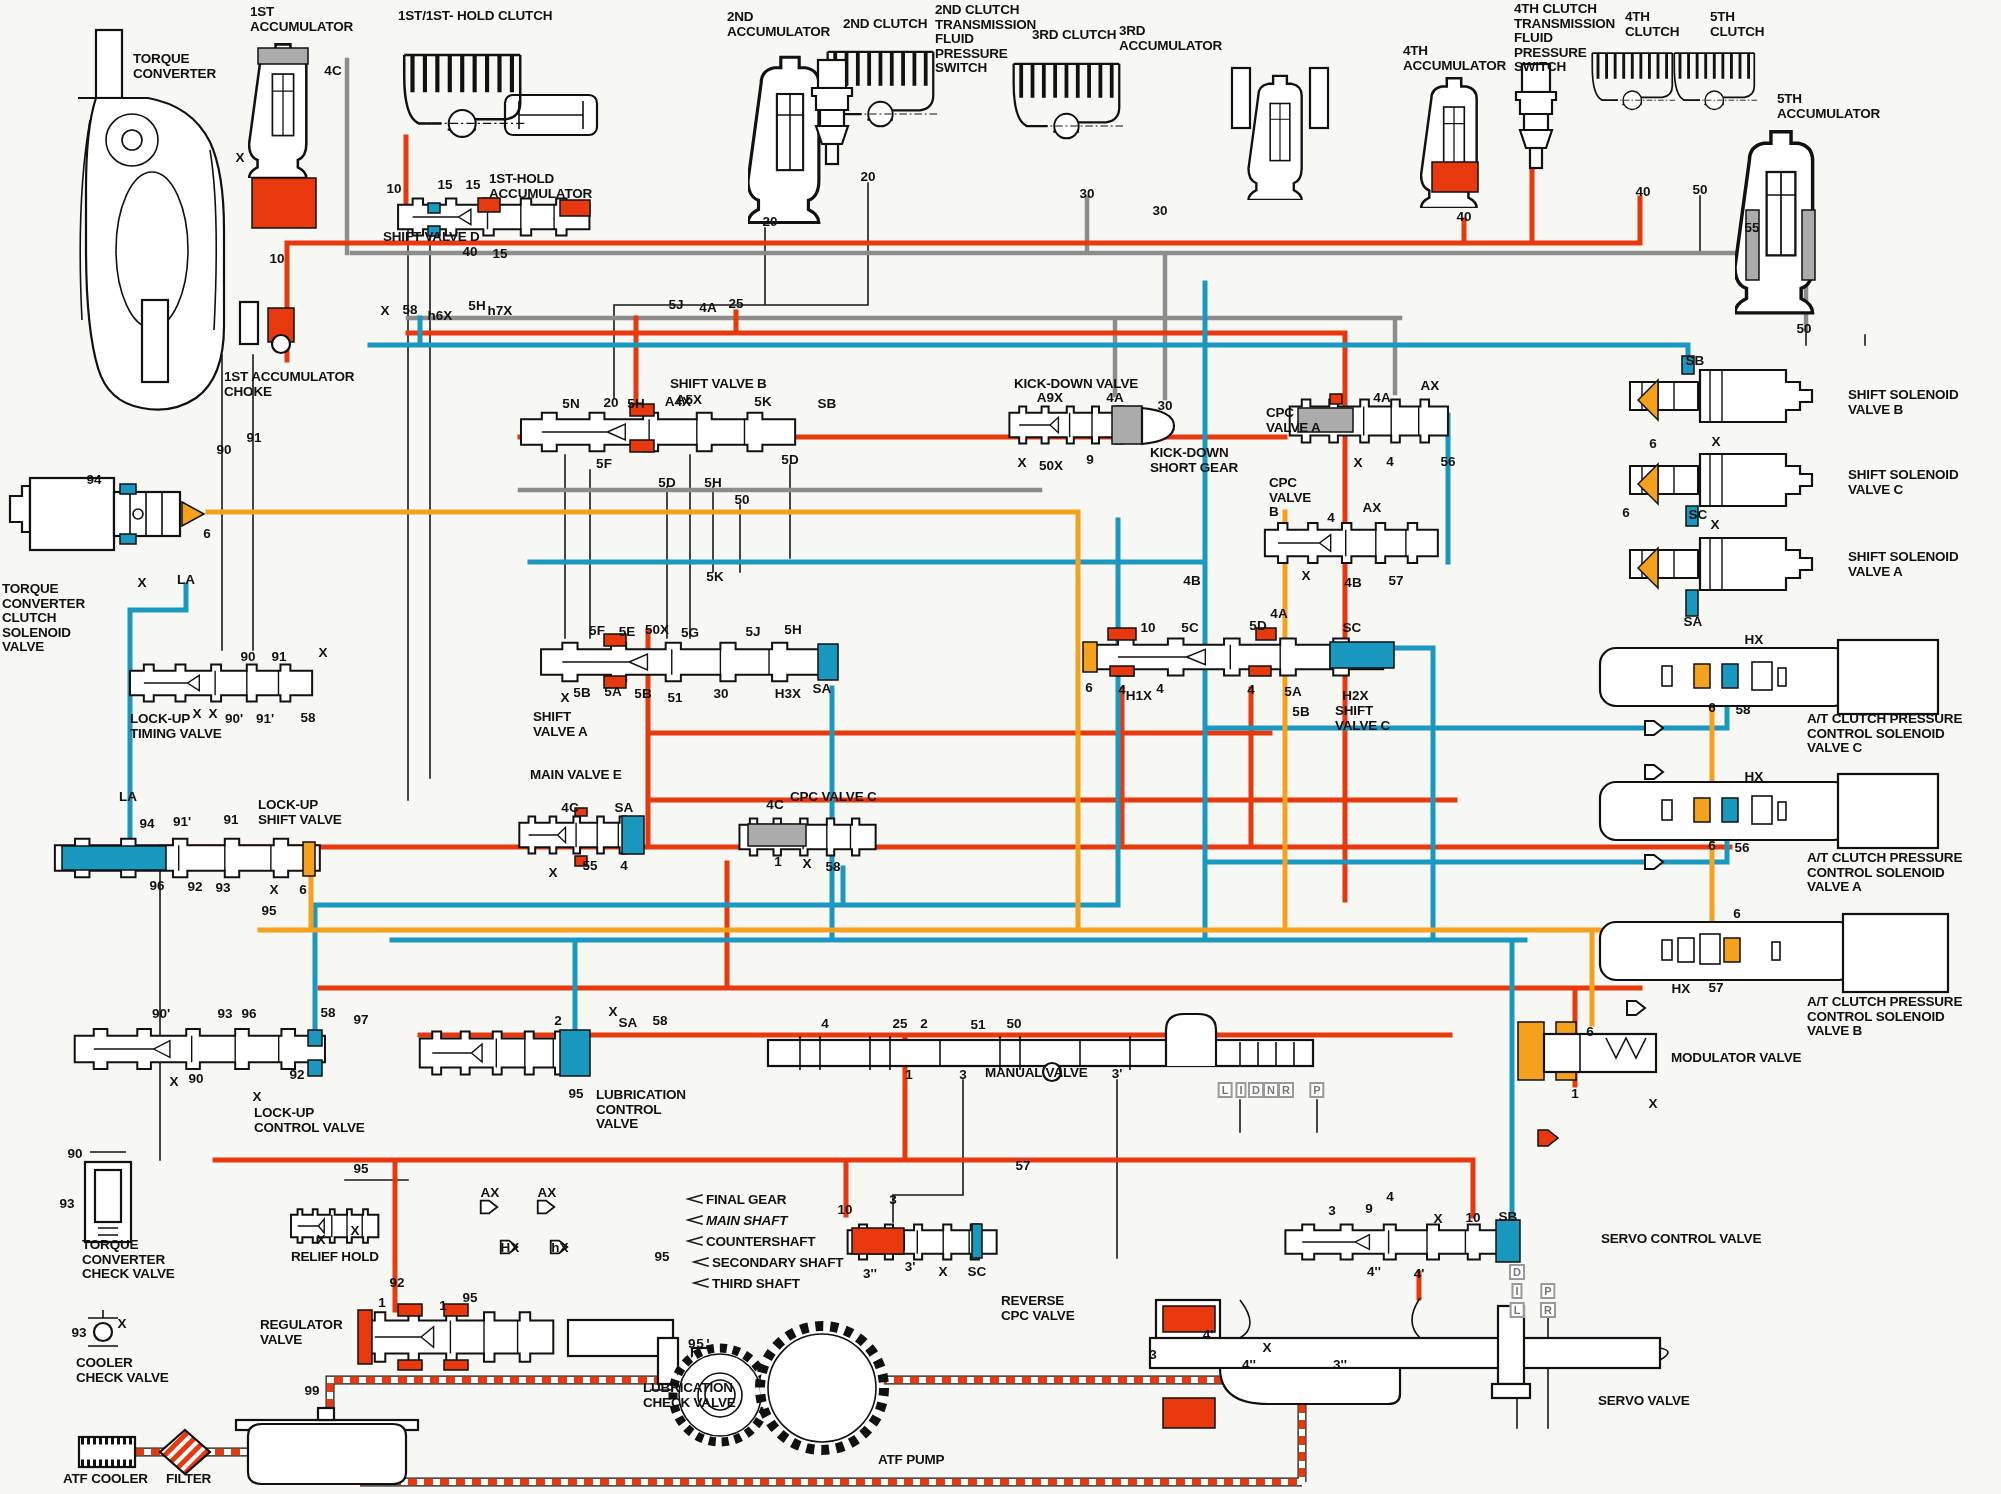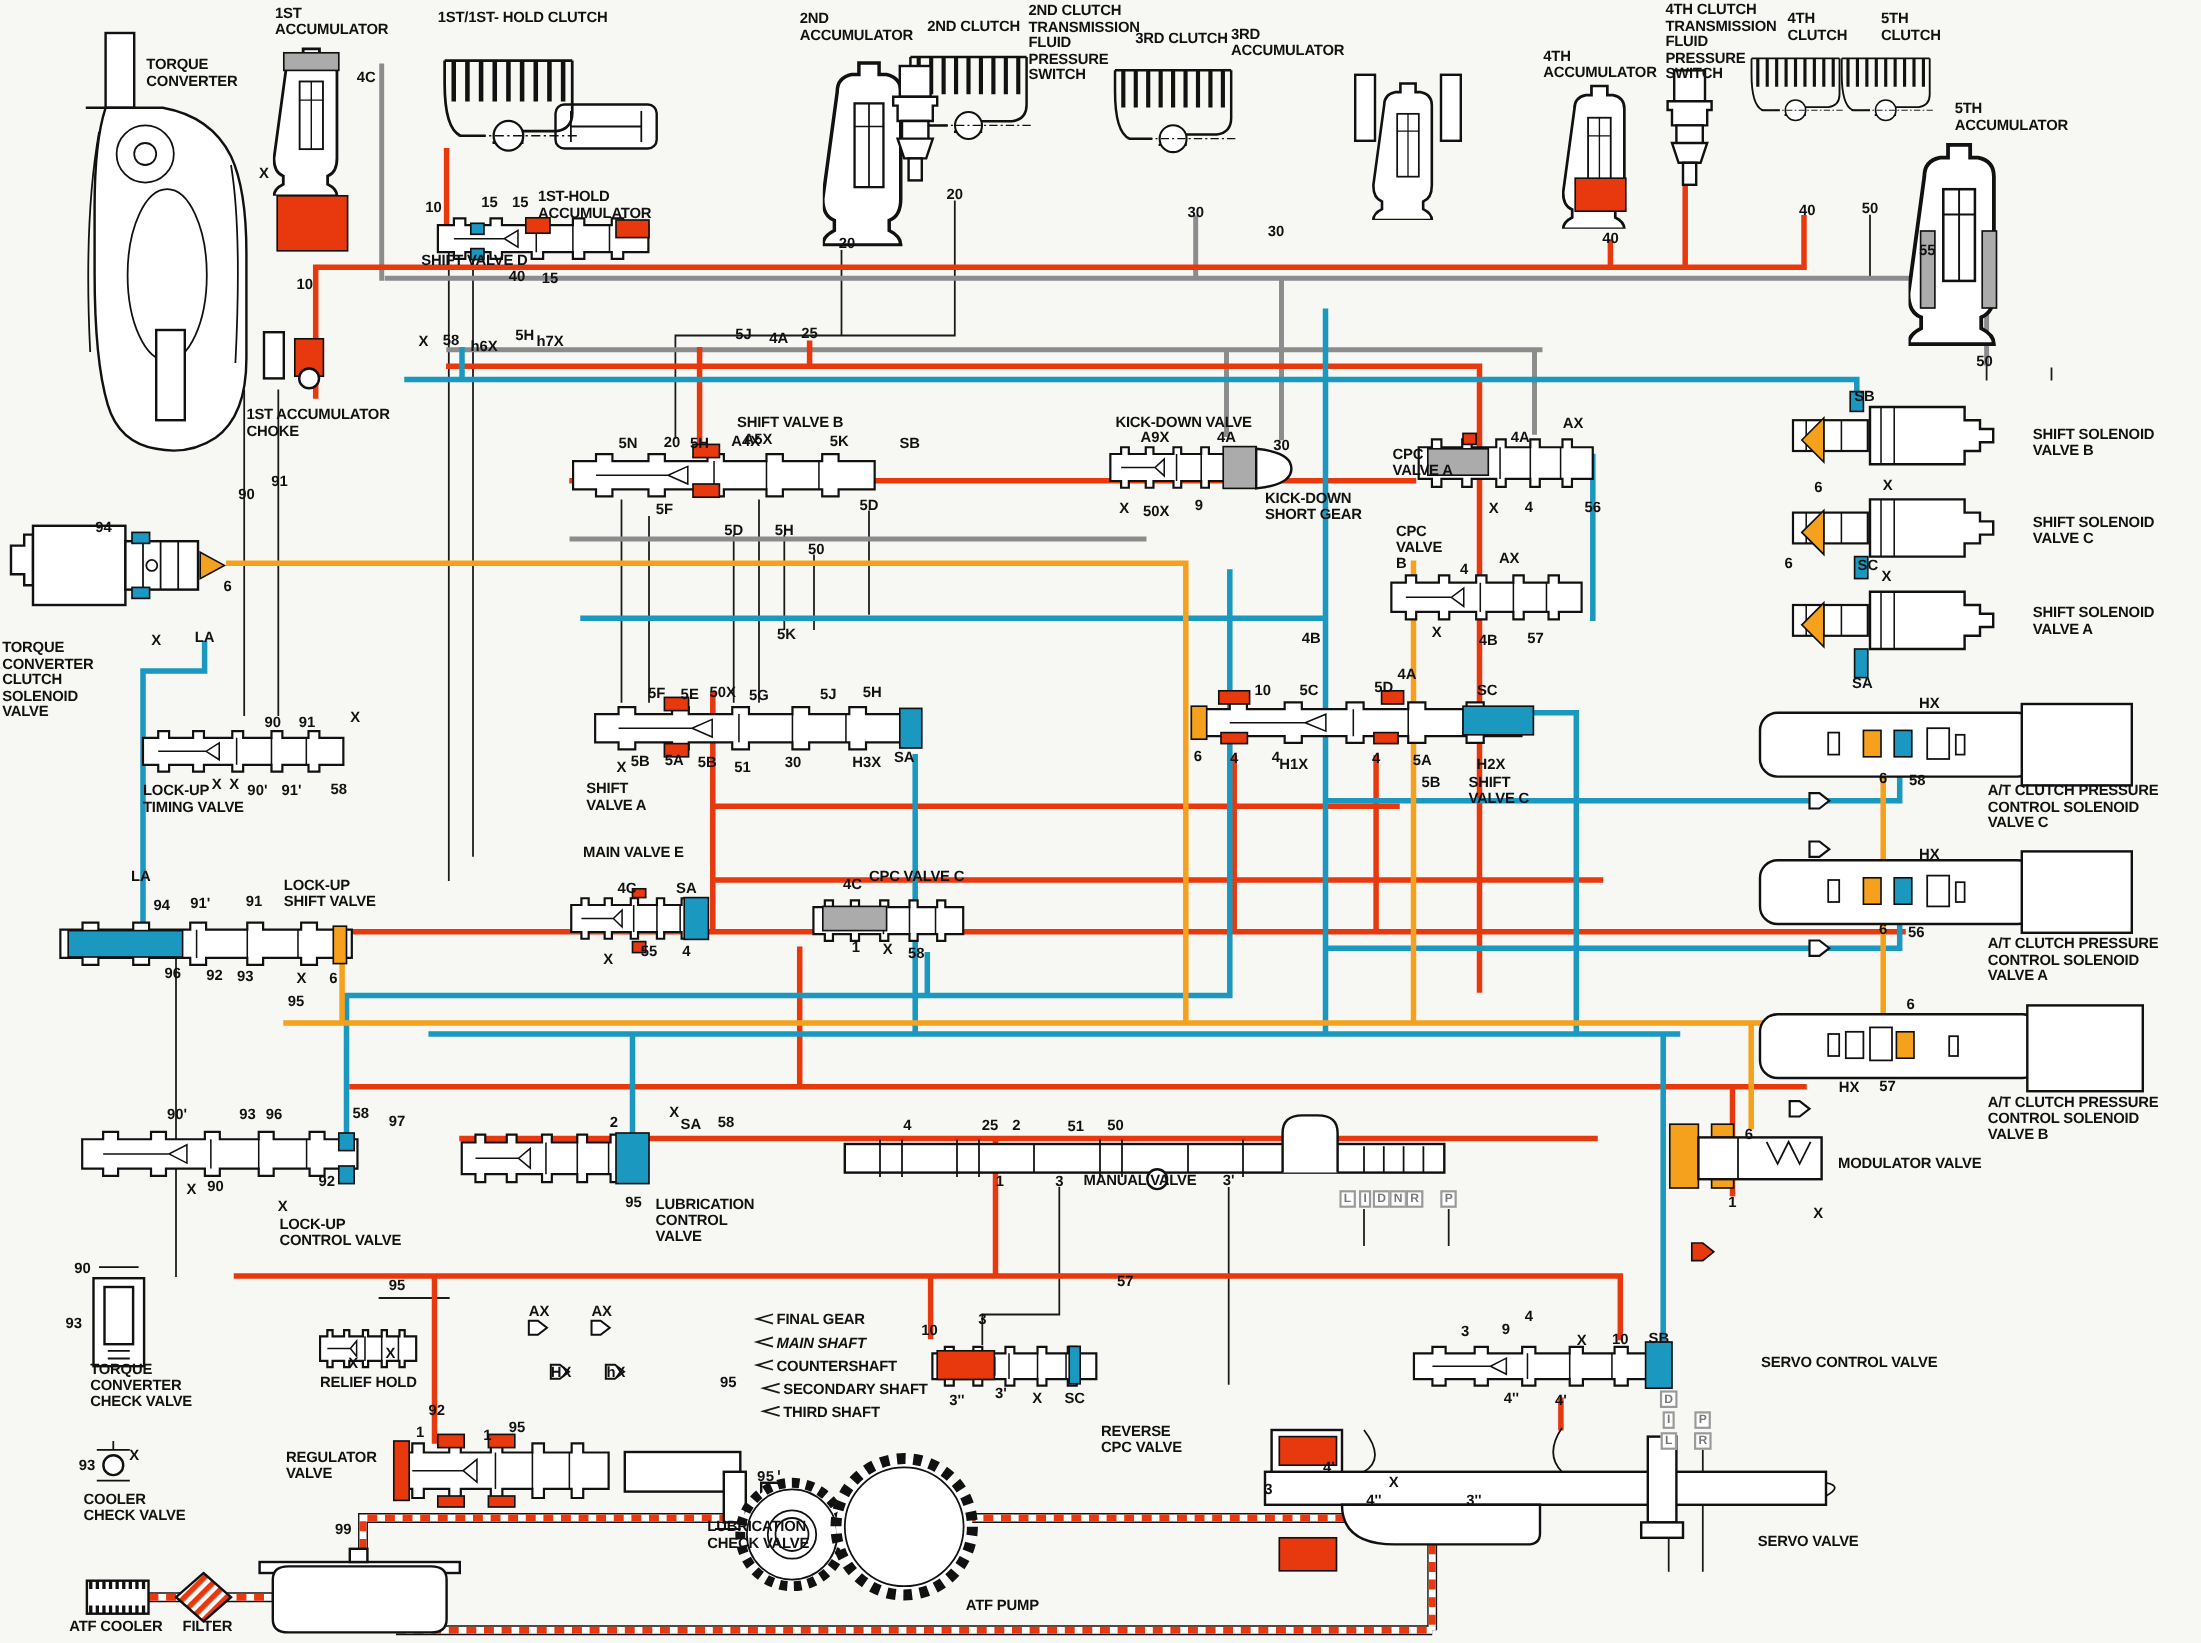--- a/index.html
+++ b/index.html
@@ -547,21 +547,21 @@
       <div class="plabel" style="left: 807px; top: 863px;">X</div>
       <div class="plabel" style="left: 833px; top: 866px;">58</div>
       <div class="plabel" style="left: 1148px; top: 627px;">10</div>
       <div class="plabel" style="left: 1190px; top: 627px;">5C</div>
       <div class="plabel" style="left: 1258px; top: 625px;">5D</div>
       <div class="plabel" style="left: 1279px; top: 613px;">4A</div>
       <div class="plabel" style="left: 1352px; top: 627px;">SC</div>
       <div class="plabel" style="left: 1089px; top: 687px;">6</div>
       <div class="plabel" style="left: 1122px; top: 689px;">4</div>
       <div class="plabel" style="left: 1160px; top: 688px;">4</div>
-      <div class="plabel" style="left: 1176px; top: 695px; text-align: right;">H1X</div>
+      <div class="plabel" style="left: 1139px; top: 695px; text-align: right;">H1X</div>
       <div class="plabel" style="left: 1251px; top: 689px;">4</div>
       <div class="plabel" style="left: 1293px; top: 691px;">5A</div>
       <div class="plabel" style="left: 1301px; top: 711px;">5B</div>
       <div class="plabel" style="left: 1337px; top: 695px; padding-left: 37px;">H2X</div>
       <div class="plabel" style="left: 1590px; top: 1031px;">6</div>
       <div class="plabel" style="left: 1575px; top: 1093px;">1</div>
       <div class="plabel" style="left: 1653px; top: 1103px;">X</div>
       <div class="plabel" style="left: 1332px; top: 1210px;">3</div>
       <div class="plabel" style="left: 1369px; top: 1208px;">9</div>
       <div class="plabel" style="left: 1390px; top: 1196px;">4</div>

